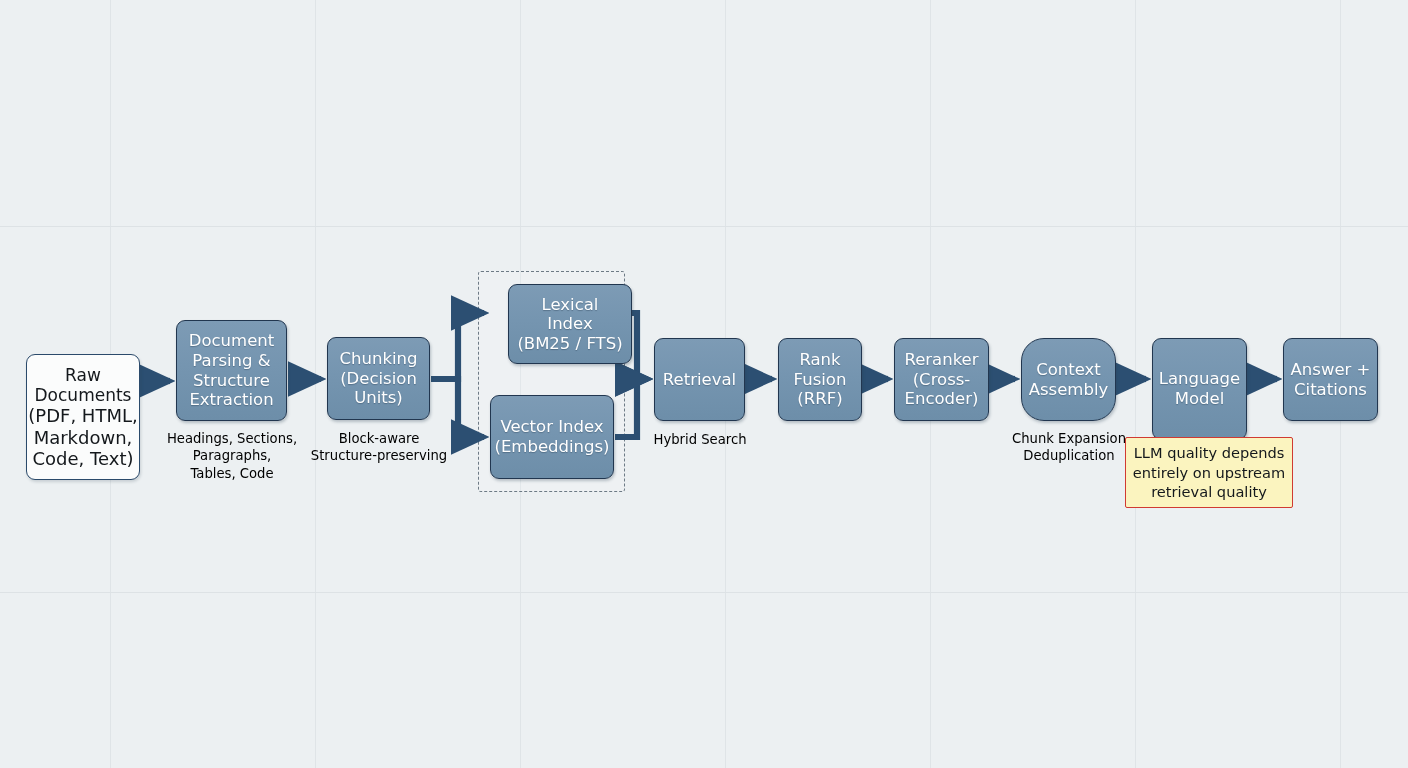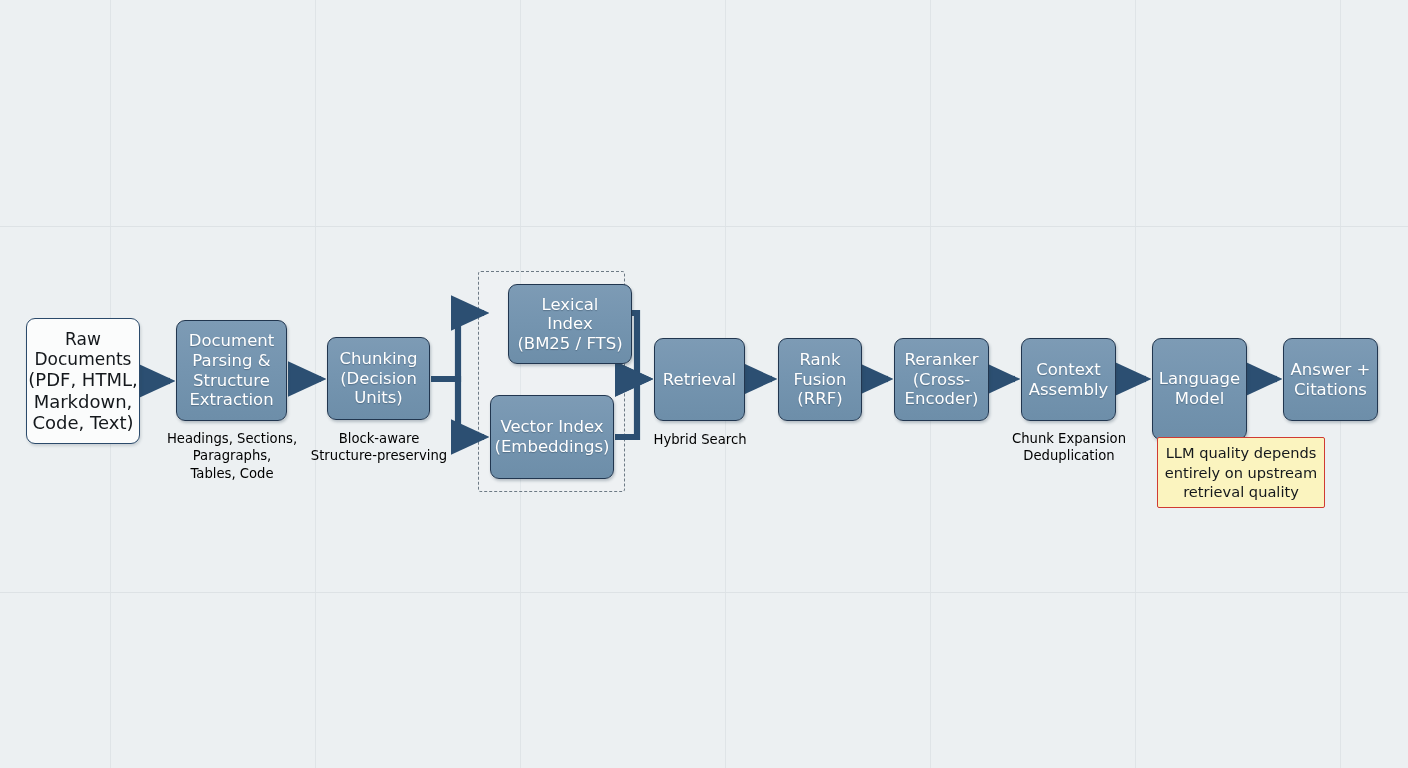--- a/index.html
+++ b/index.html
@@ -57,20 +57,21 @@
     color: #ffffff;
     font-size: 16.5px;
     box-shadow: 1px 2px 3px rgba(40,60,80,0.28);
     text-shadow: 0 1px 1px rgba(30,50,70,0.35);
   }
   .node.source {
     background: #fbfcfc;
     border: 1.6px solid #2b4a6b;
     color: #14181c;
     box-shadow: 1px 2px 3px rgba(40,60,80,0.18);
+    margin-top: 36px;
   }
   .node .title-line {
     font-size: 17px;
   }
   .node .sub-line {
     font-size: 18px;
   }
 
   
   .group-box {
@@ -103,21 +104,20 @@
     color: #14181c;
     font-size: 14.6px;
     line-height: 1.33;
     text-align: center;
     display: flex;
     align-items: center;
     justify-content: center;
     white-space: pre-line;
     padding: 2px 5px;
     z-index: 7;
-    margin-left: 32px;
   }
 
   
   #arrows {
     position: absolute;
     inset: 0;
     z-index: 4;
     pointer-events: none;
   }
 </style>
@@ -189,21 +189,21 @@
 (BM25 / FTS)</div></div>
       <div class="node process" style="left: 490px; top: 395px; width: 124px; height: 84px;"><div>Vector Index
 (Embeddings)</div></div>
       <div class="node process" style="left: 654px; top: 338px; width: 91px; height: 83px;"><div>Retrieval</div></div>
       <div class="node process" style="left: 778px; top: 338px; width: 84px; height: 83px; text-align: center;"><div>Rank
 Fusion
 (RRF)</div></div>
       <div class="node process" style="left: 894px; top: 338px; width: 95px; height: 83px;"><div>Reranker
 (Cross-
 Encoder)</div></div>
-      <div class="node process" style="left: 1021px; top: 338px; width: 95px; height: 83px;"><div>Context
+      <div class="node process" style="left: 1021px; top: 338px; width: 95px; height: 83px; border-radius: 23px;"><div>Context
 Assembly</div></div>
       <div class="node process" style="left: 1152px; top: 338px; width: 95px; height: 102px;"><div>Language
 Model</div></div>
       <div class="node process" style="left: 1283px; top: 338px; width: 95px; height: 83px;"><div>Answer +
 Citations</div></div>
     </div>
   <div id="captions-layer">
       <div class="caption" style="left: 150px; top: 430px; width: 164px;">Headings, Sections,
 Paragraphs,
 Tables, Code</div>

